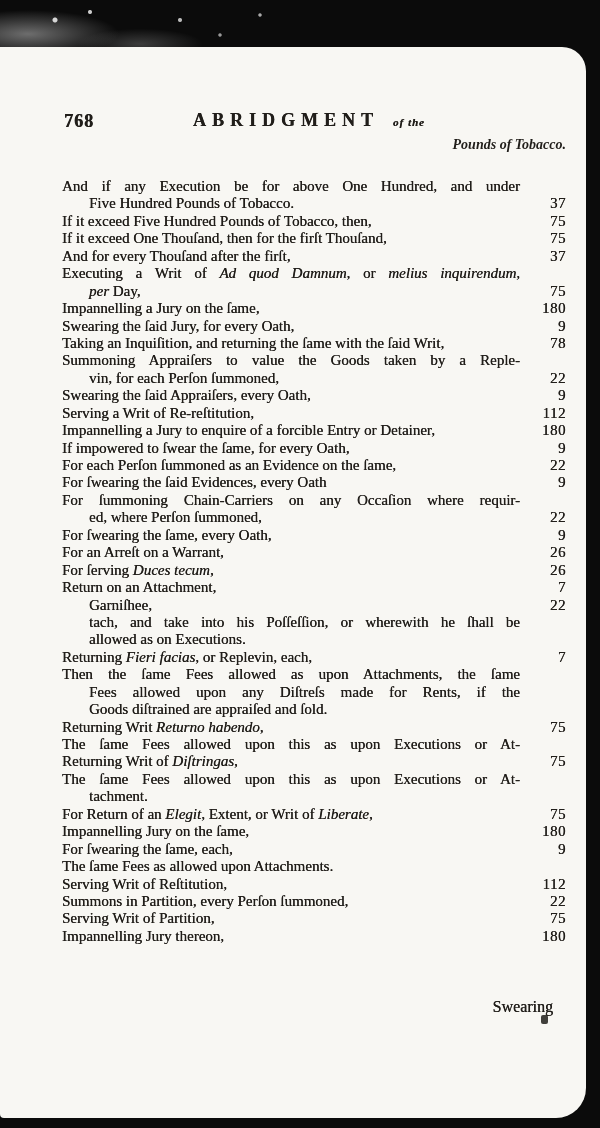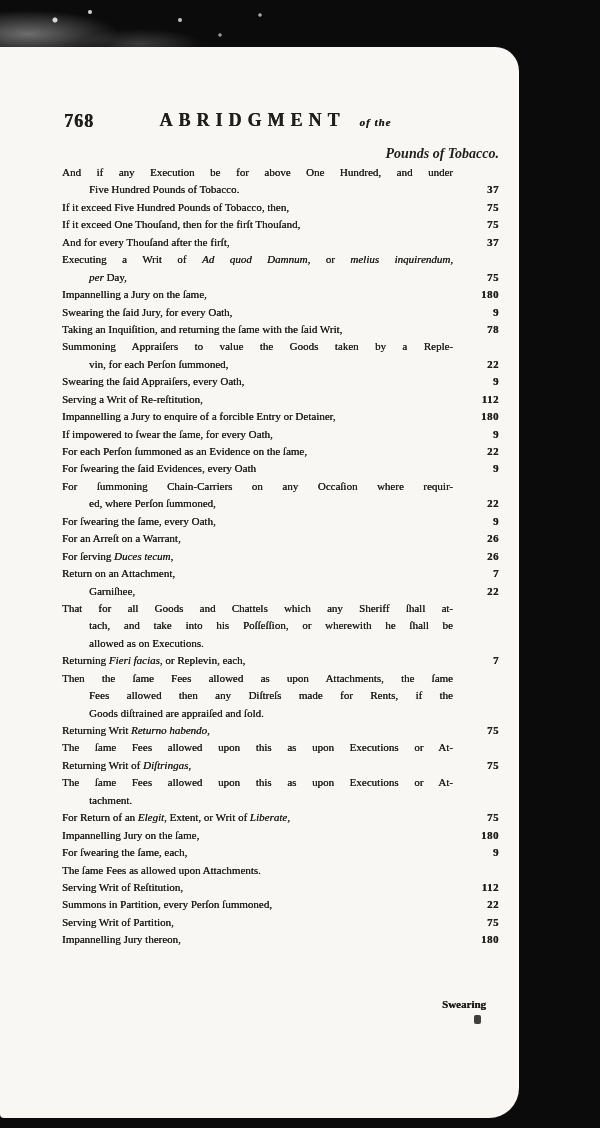--- a/index.html
+++ b/index.html
@@ -15,59 +15,59 @@
     background-image:
       radial-gradient(ellipse 130px 34px at 28px 34px, rgba(190,190,190,.55), transparent 70%),
       radial-gradient(ellipse 90px 22px at 140px 44px, rgba(150,150,150,.35), transparent 70%),
       radial-gradient(circle at 180px 20px, #bbb 0 1.5px, transparent 2.5px),
       radial-gradient(circle at 220px 35px, #999 0 1.2px, transparent 2.2px),
       radial-gradient(circle at 260px 15px, #aaa 0 1.2px, transparent 2.2px),
       radial-gradient(circle at 90px 12px, #ccc 0 1.5px, transparent 2.5px),
       radial-gradient(circle at 55px 20px, #ddd 0 2px, transparent 3px);
   }
   .page{
-    position:absolute;left:0;top:47px;width:519px;height:1071px;
+    position:absolute;left:0;top:47px;width:586px;height:1071px;
     background:#f8f7f3;
     border-radius:0 24px 30px 4px;
     color:#211e1a;
   }
   .hdr-pageno{
     position:absolute;left:64px;top:64px;
     font-size:18px;font-weight:bold;letter-spacing:1px;
     text-shadow:0.4px 0 currentColor;
   }
   .hdr-title{
     position:absolute;left:0;right:0;top:63px;text-align:center;
     transform:translateX(16px);
     font-size:18px;font-weight:bold;letter-spacing:6px;
     text-shadow:0.3px 0 currentColor;
   }
   .hdr-title .suffix{
     font-style:italic;font-weight:bold;letter-spacing:1px;font-size:11px;
   }
   .col-hdr{
-    position:absolute;top:99px;right:20px;
+    position:absolute;top:90px;right:20px;
     font-style:italic;font-size:14px;font-weight:bold;
   }
   .rows{
-    position:absolute;top:117px;left:62px;right:20px;
-    font-size:11px;
+    position:absolute;top:131px;left:62px;right:20px;
+    font-size:15px;
   }
   .row{display:flex;height:17.45px;line-height:17.45px;white-space:nowrap;}
   .row .t{flex:1 1 auto;overflow:visible;text-shadow:0.25px 0 currentColor;}
   .row.ind .t{padding-left:27px;}
   .row.just .t{white-space:normal;text-align:justify;text-align-last:justify;}
   .row .v{
-    flex:0 0 46px;text-align:right;font-weight:bold;letter-spacing:0.5px;
+    flex:0 0 46px;text-align:right;font-weight:normal;letter-spacing:0.5px;
     text-shadow:0.3px 0 currentColor;
   }
   .it{font-style:italic;}
   .catchword{
     position:absolute;top:951px;right:33px;
-    font-size:11px;font-weight:bold;text-shadow:0.3px 0 currentColor;
+    font-size:16px;font-weight:normal;text-shadow:0.3px 0 currentColor;
   }
   .blot{
     position:absolute;top:968px;right:38px;width:7px;height:9px;
     background:#211e1a;border-radius:2px;opacity:.85;
   }
 </style>
 </head>
 <body>
 
 <div class="scan">
@@ -178,42 +178,38 @@
           <div class="v">26</div>
         </div>
         <div class="row">
           <div class="t"><span>Return on an Attachment,</span></div>
           <div class="v">7</div>
         </div>
         <div class="row ind">
           <div class="t"><span>Garniſhee,</span></div>
           <div class="v">22</div>
         </div>
-        <div class="row just">
-          <div class="t"><span>That for all Goods and Chattels which any Sheriff ſhall at-</span></div>
-          <div class="v"></div>
-        </div>
         <div class="row ind just">
           <div class="t"><span>tach, and take into his Poſſeſſion, or wherewith he ſhall be</span></div>
           <div class="v"></div>
         </div>
         <div class="row ind">
           <div class="t"><span>allowed as on Executions.</span></div>
           <div class="v"></div>
         </div>
         <div class="row">
           <div class="t"><span>Returning </span><span class="it">Fieri facias</span><span>, or Replevin, each,</span></div>
           <div class="v">7</div>
         </div>
         <div class="row just">
           <div class="t"><span>Then the ſame Fees allowed as upon Attachments, the ſame</span></div>
           <div class="v"></div>
         </div>
         <div class="row ind just">
-          <div class="t"><span>Fees allowed then any Diſtreſs made for Rents, if the</span></div>
+          <div class="t"><span>Fees allowed upon any Diſtreſs made for Rents, if the</span></div>
           <div class="v"></div>
         </div>
         <div class="row ind">
           <div class="t"><span>Goods diſtrained are appraiſed and ſold.</span></div>
           <div class="v"></div>
         </div>
         <div class="row">
           <div class="t"><span>Returning Writ </span><span class="it">Returno habendo</span><span>,</span></div>
           <div class="v">75</div>
         </div>

